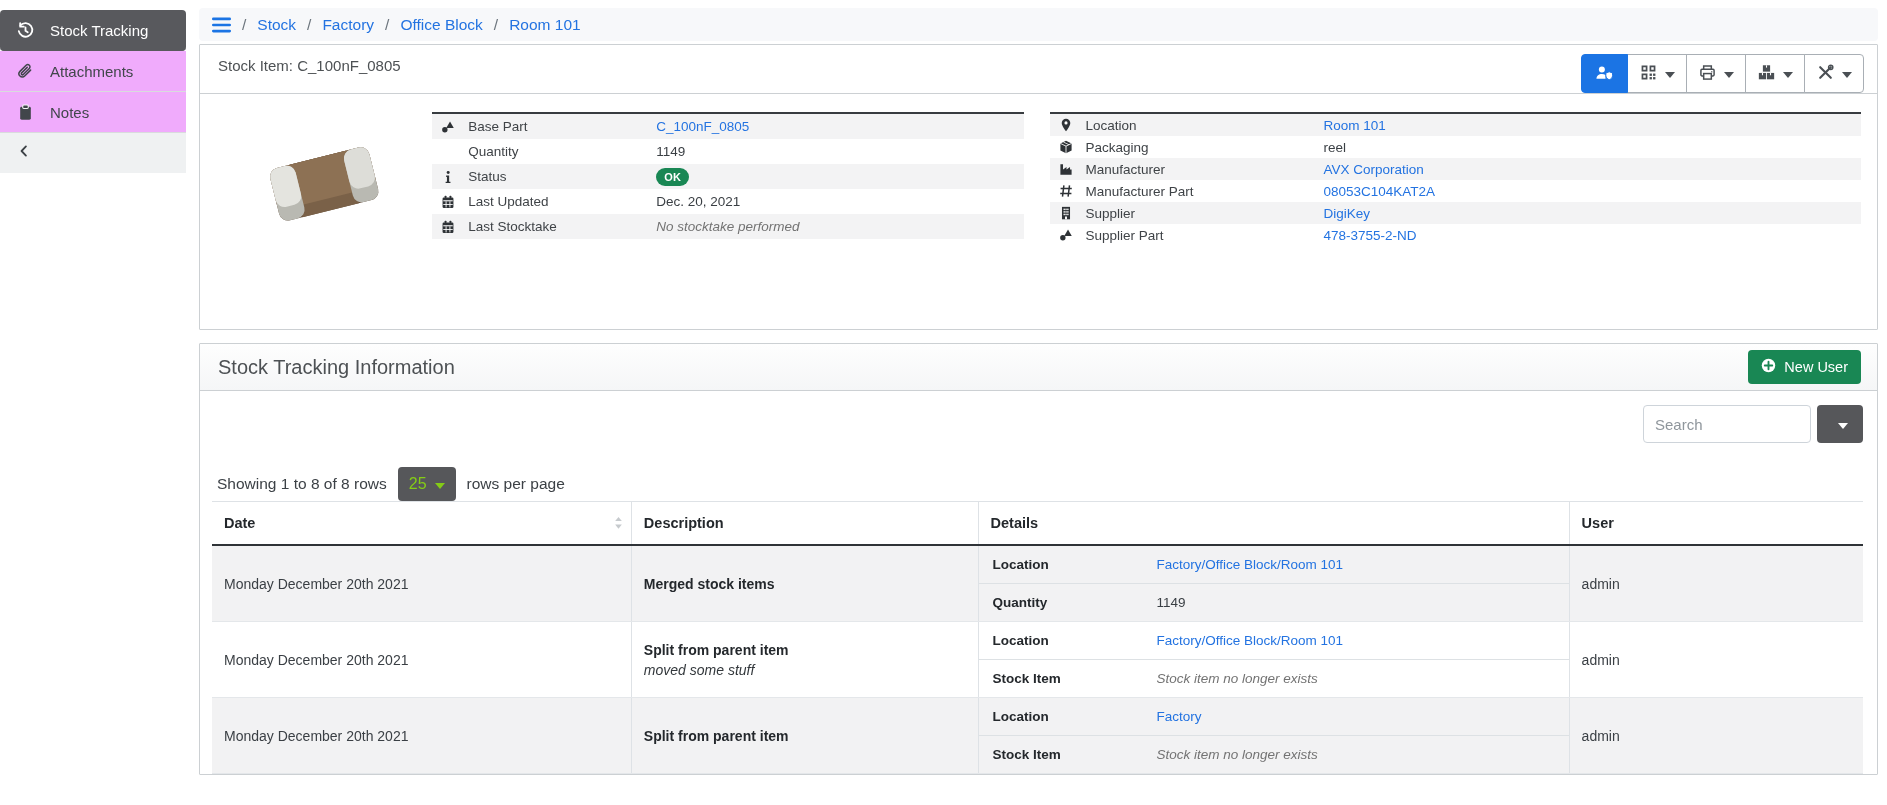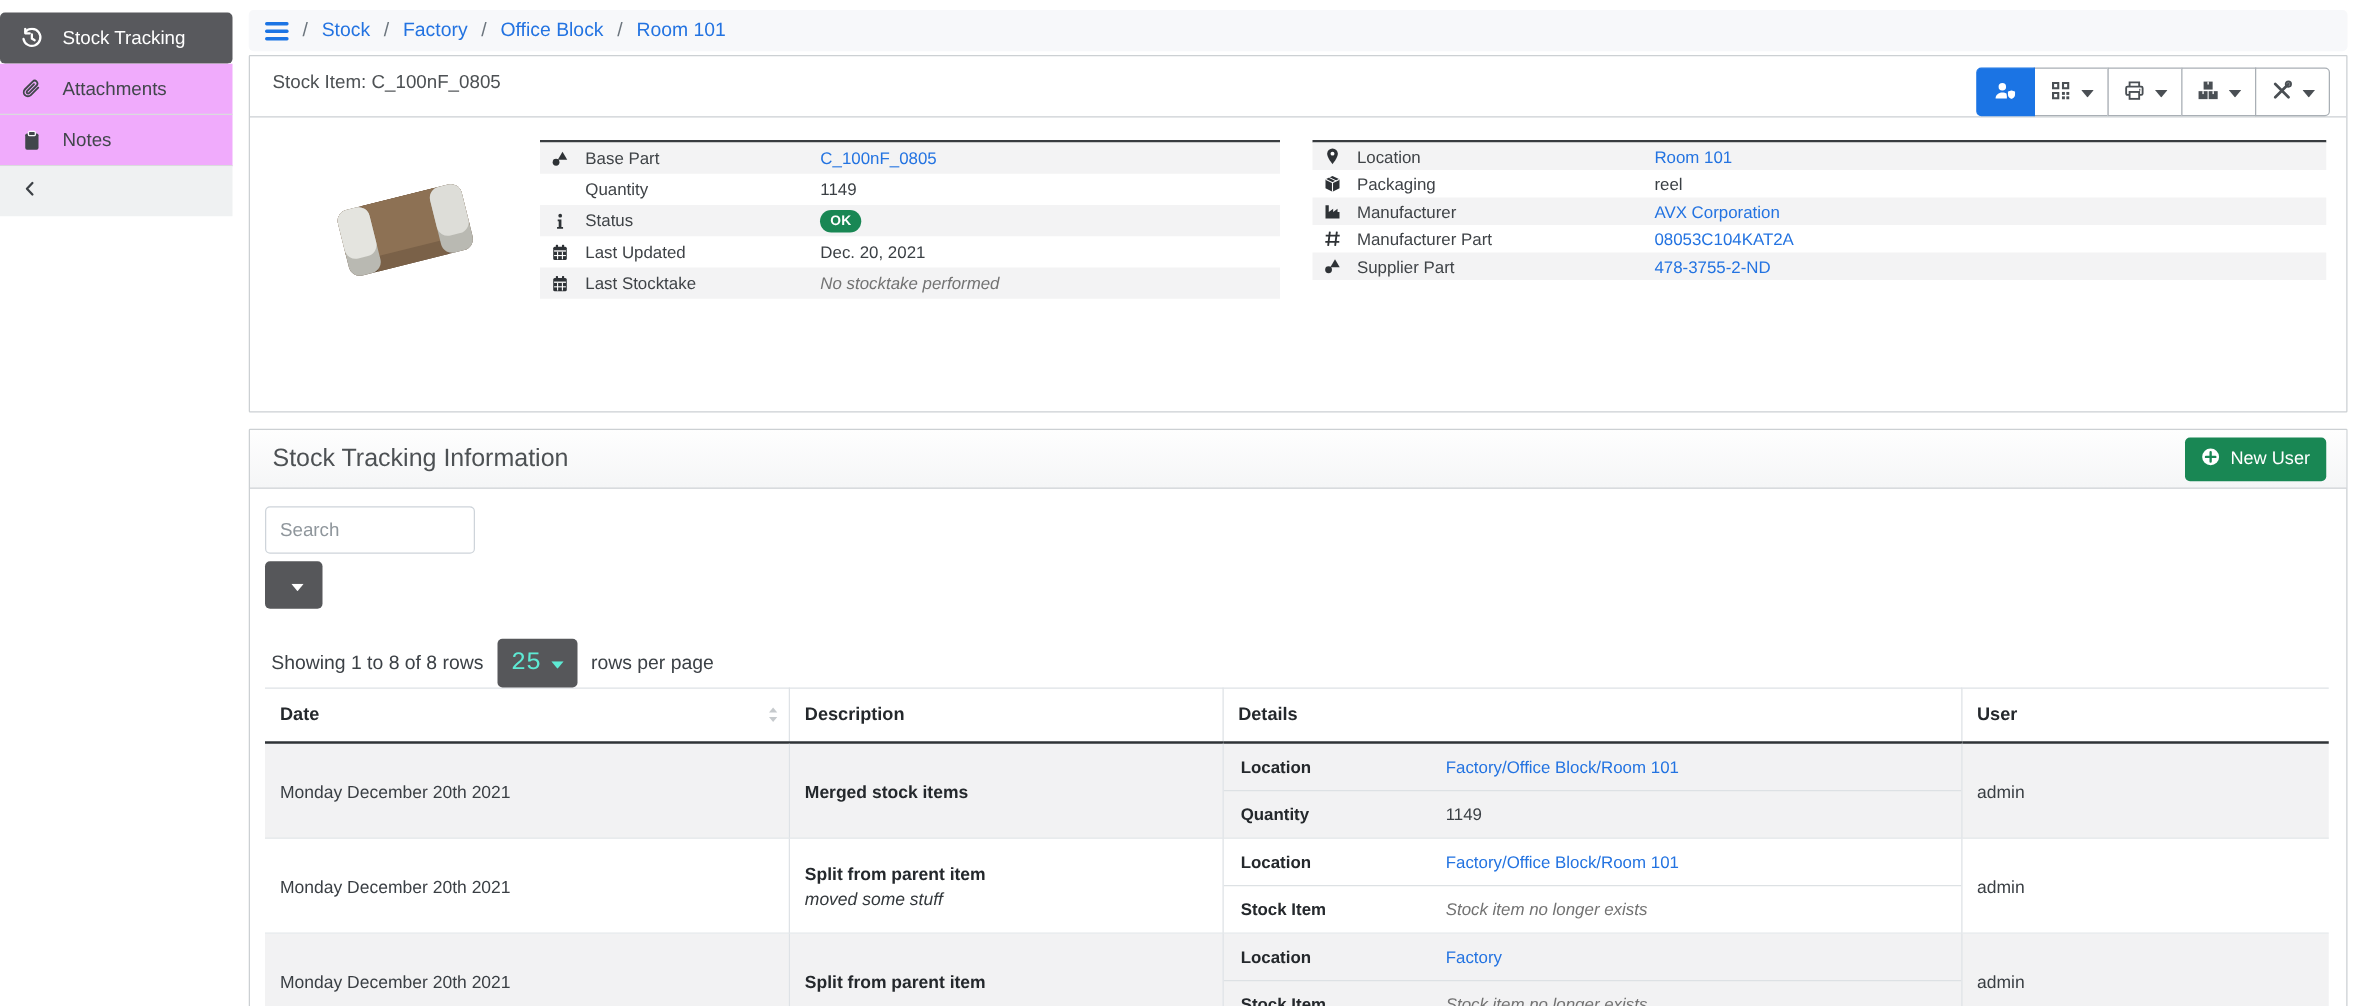--- a/index.html
+++ b/index.html
@@ -67,32 +67,32 @@
   .panel2-header { display:flex; align-items:center; justify-content:space-between;
     padding:7px 16px 7px 18px; border-bottom:1px solid #ccd0d3; height:47px;
     background:linear-gradient(#fefefe,#f5f6f7); }
   .section-title { font-size:20px; color:#4d5154; font-weight:500; }
   .new-entry-btn { background:#198754; color:#fff; border:none; border-radius:4px;
     font-size:14.5px; padding:8px 13px; display:flex; gap:8px; align-items:center; cursor:pointer;
     font-family:inherit; }
   .new-entry-btn svg { width:15px; height:15px; }
 
   .panel2-body { padding:14px 14px 0 12px; }
-  .search-row { display:flex; justify-content:flex-end; gap:6px;flex-direction:column; }
+  .search-row { display:flex; justify-content:flex-end; gap:6px; }
   .search-input { width:168px; height:38px; border:1px solid #ced4da; border-radius:4px;
     padding:0 11px; font-size:15px; color:#495057; font-family:inherit; }
   .search-input::placeholder { color:#8f969c; }
   .columns-btn { width:46px; height:38px; background:#56575a; border:none; border-radius:4px;
     display:flex; align-items:center; justify-content:center; gap:5px; color:#fff; cursor:pointer; }
 
   .showing-row { margin-top:24px; display:flex; align-items:center; gap:11px;
     font-size:15.5px; color:#3c4146; padding-left:5px; }
-  .page-size-btn { background:#56575a; color:#5eead4; border:none; border-radius:4px;
-    padding:8px 11px; font-size:20px; display:flex; gap:8px; align-items:center; cursor:pointer;
-    font-family:Liberation Mono, monospace; }
+  .page-size-btn { background:#56575a; color:#84cc16; border:none; border-radius:4px;
+    padding:8px 11px; font-size:16px; display:flex; gap:8px; align-items:center; cursor:pointer;
+    font-family:Liberation Sans, sans-serif; }
 
   .track-table { width:100%; border-collapse:collapse; font-size:14px; }
   .track-table th { text-align:left; font-weight:bold; color:#24282c; padding:13px 12px;
     border-top:1px solid #dee2e6; border-bottom:2px solid #2f3337; border-right:1px solid #dee2e6;
     font-size:14.5px; position:relative; }
   .track-table th:last-child { border-right:none; }
   .th-date { width:25.4%; cursor:pointer; }
   .th-desc { width:21%; }
   .th-details { width:35.8%; }
   .th-user { width:17.8%; }
@@ -336,20 +336,41 @@
             <a class="value-link">AVX Corporation</a>
           </div>
           <div class="info-row">
             <span class="icon-cell">
               <svg viewBox="0 0 16 16" fill="none" stroke="currentColor" stroke-width="1.7">
                 <path d="M5.6 1.5 4 14.5M12 1.5 10.4 14.5M1.8 5.2h12.8M1.4 10.8h12.8"></path>
               </svg>
             </span>
             <span class="label-cell">Manufacturer Part</span>
             <a class="value-link">08053C104KAT2A</a>
+          </div>
+          <div class="info-row">
+            <span class="icon-cell">
+              <svg viewBox="0 0 16 16">
+                <rect x="3.4" y="1" width="9.2" height="14.2" fill="currentColor"></rect>
+                <g fill="#fff">
+                  <rect x="5.2" y="3" width="1.5" height="1.7"></rect>
+                  <rect x="7.3" y="3" width="1.5" height="1.7"></rect>
+                  <rect x="9.4" y="3" width="1.5" height="1.7"></rect>
+                  <rect x="5.2" y="5.9" width="1.5" height="1.7"></rect>
+                  <rect x="7.3" y="5.9" width="1.5" height="1.7"></rect>
+                  <rect x="9.4" y="5.9" width="1.5" height="1.7"></rect>
+                  <rect x="5.2" y="8.8" width="1.5" height="1.7"></rect>
+                  <rect x="7.3" y="8.8" width="1.5" height="1.7"></rect>
+                  <rect x="9.4" y="8.8" width="1.5" height="1.7"></rect>
+                  <rect x="6.9" y="12" width="2.2" height="3.2"></rect>
+                </g>
+              </svg>
+            </span>
+            <span class="label-cell">Supplier</span>
+            <a class="value-link">DigiKey</a>
           </div>
           <div class="info-row">
             <span class="icon-cell">
               <svg viewBox="0 0 16 16" fill="currentColor">
                 <circle cx="4.4" cy="11.2" r="3.1"></circle>
                 <path d="M10.3 1.6 14.6 9H6z"></path>
               </svg>
             </span>
             <span class="label-cell">Supplier Part</span>
             <a class="value-link">478-3755-2-ND</a>

